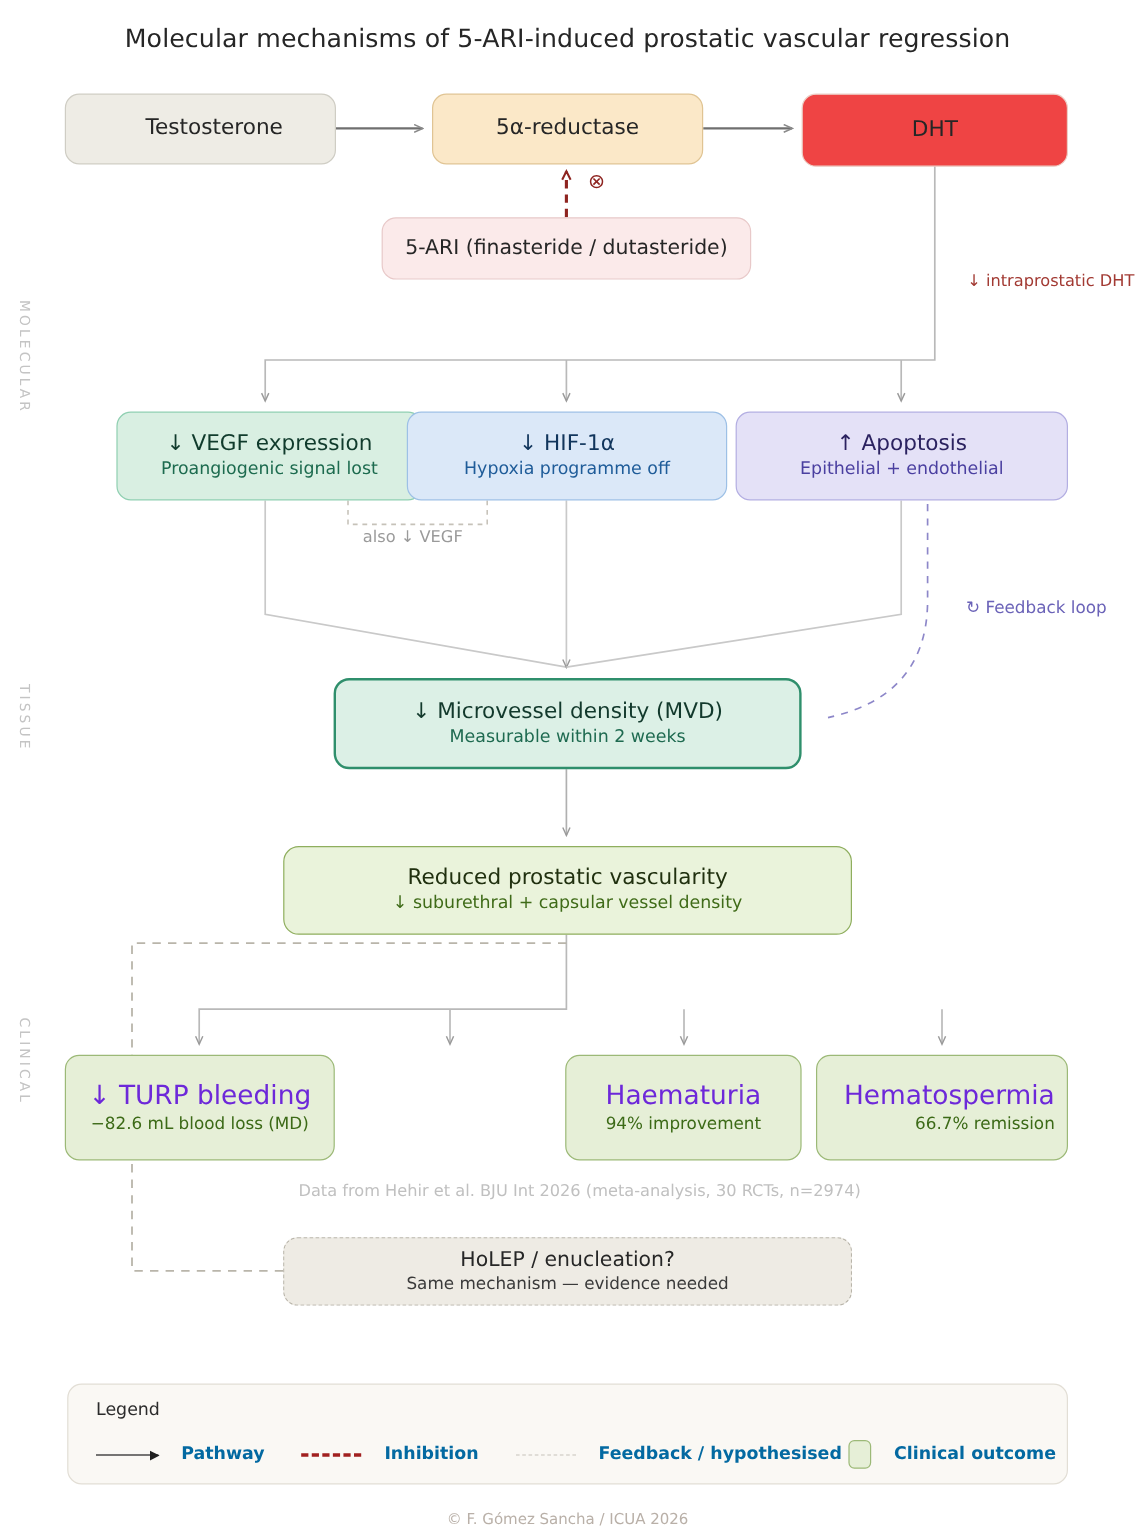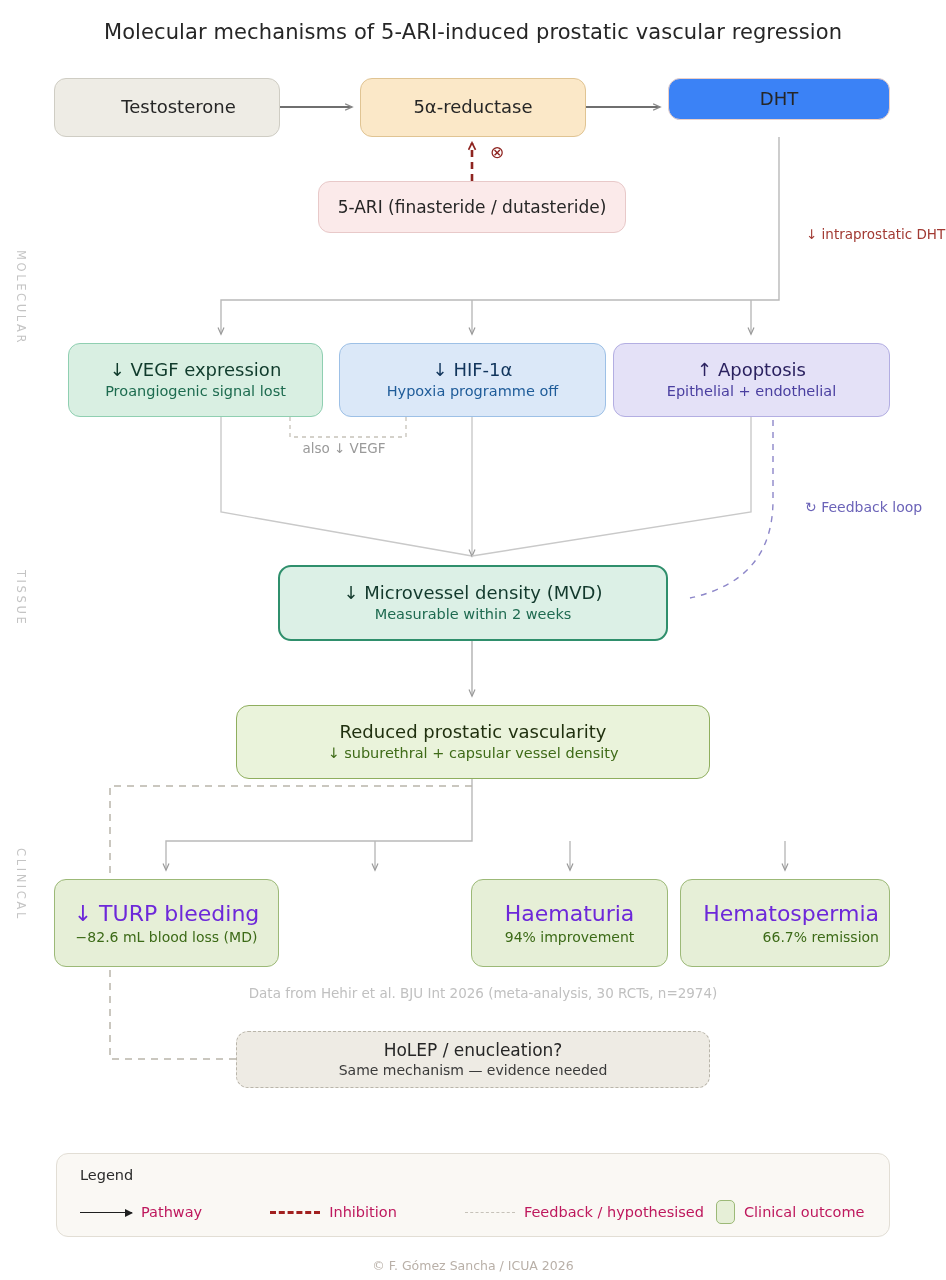--- a/index.html
+++ b/index.html
@@ -65,29 +65,29 @@
     font-size: 14.5px;
     line-height: 1.3;
     margin-top: 0;
   }
 
   
   .n-testosterone { left: 54px; top: 78px; width: 226px; height: 59px;
     background: #eeece5; border-color: #cfcdc4; padding-left: 33px; }
   .n-5ar { left: 360px; top: 78px; width: 226px; height: 59px;
     background: #fbe8c8; border-color: #e0c493; }
-  .n-dht { left: 668px; top: 78px; width: 222px; height: 42px;
-    background: #3b82f6; border-color: #eccfc7; }
+  .n-dht { left: 668px; top: 78px; width: 222px; height: 61px;
+    background: #ef4444; border-color: #eccfc7; }
 
   .n-5ari { left: 318px; top: 181px; width: 308px; height: 52px;
     background: #fbeaea; border-color: #e8c9c9; }
   .n-5ari .main { font-size: 17px; line-height: 1.32; }
 
   
-  .n-vegf { left: 68px; top: 343px; width: 255px; height: 74px;
+  .n-vegf { left: 97px; top: 343px; width: 255px; height: 74px;
     background: #d9efe2; border-color: #8fcfb1; }
   .n-vegf .main { color: #103b2c; }
   .n-vegf .sub { color: #1d6b4f; }
 
   .n-hif { left: 339px; top: 343px; width: 267px; height: 74px;
     background: #dbe8f8; border-color: #9dc0e6; }
   .n-hif .main { color: #11355c; }
   .n-hif .sub { color: #1f5c99; }
 
   .n-apop { left: 613px; top: 343px; width: 277px; height: 74px;
@@ -148,21 +148,21 @@
   }
   .legend-title {
     left: 80px; top: 1167px;
     font-size: 14.5px; color: #2b2b2b;
   }
   .legend-row {
     left: 80px; top: 1197px; width: 800px; height: 30px;
     display: flex; align-items: center;
   }
   .leg-item { display: flex; align-items: center; white-space: nowrap; }
-  .leg-text { font-size: 14.5px; color: #be185d; margin-left: 9px; }
+  .leg-text { font-size: 14.5px; color: #0369a1; margin-left: 19px; font-weight: bold; }
   .swatch-solid {
     width: 52px; height: 0; border-top: 1.6px solid #1f1f1f; position: relative;
   }
   .swatch-solid::after {
     content: ""; position: absolute; right: -1px; top: -4px;
     border-left: 8px solid #1f1f1f;
     border-top: 4px solid transparent;
     border-bottom: 4px solid transparent;
   }
   .swatch-dash-red { width: 50px; height: 0; border-top: 3px dashed #a1201f; }

